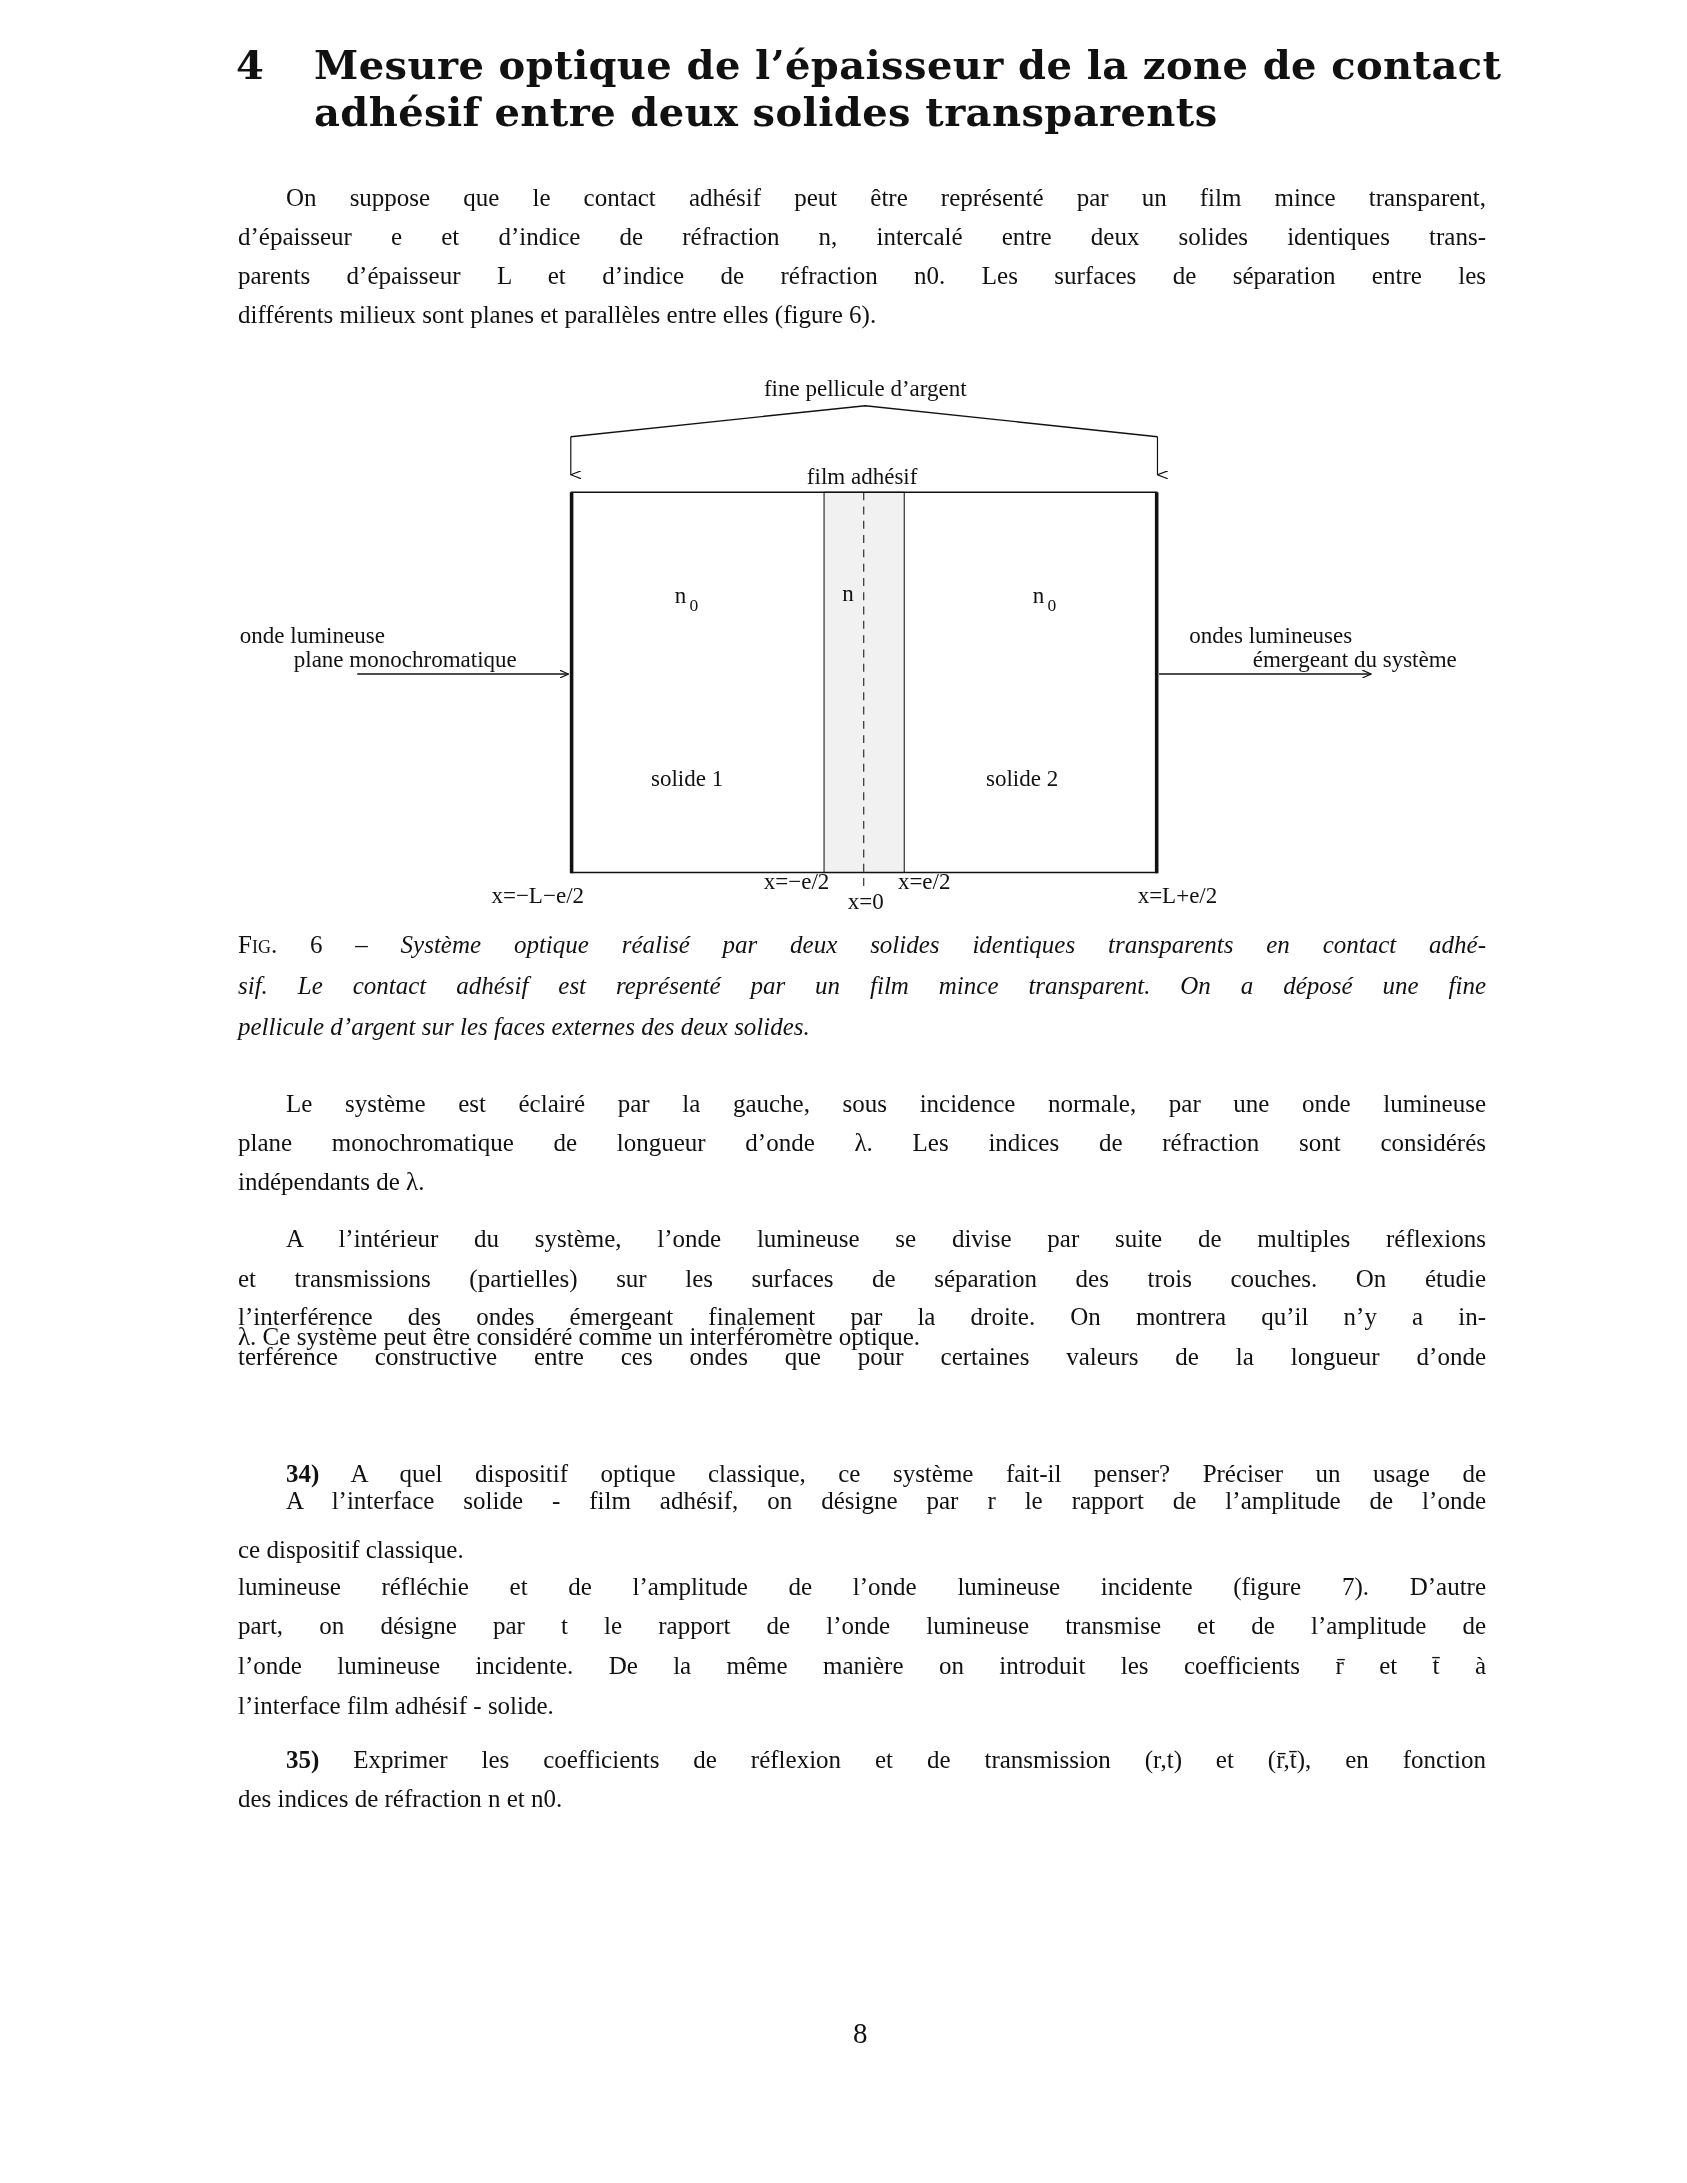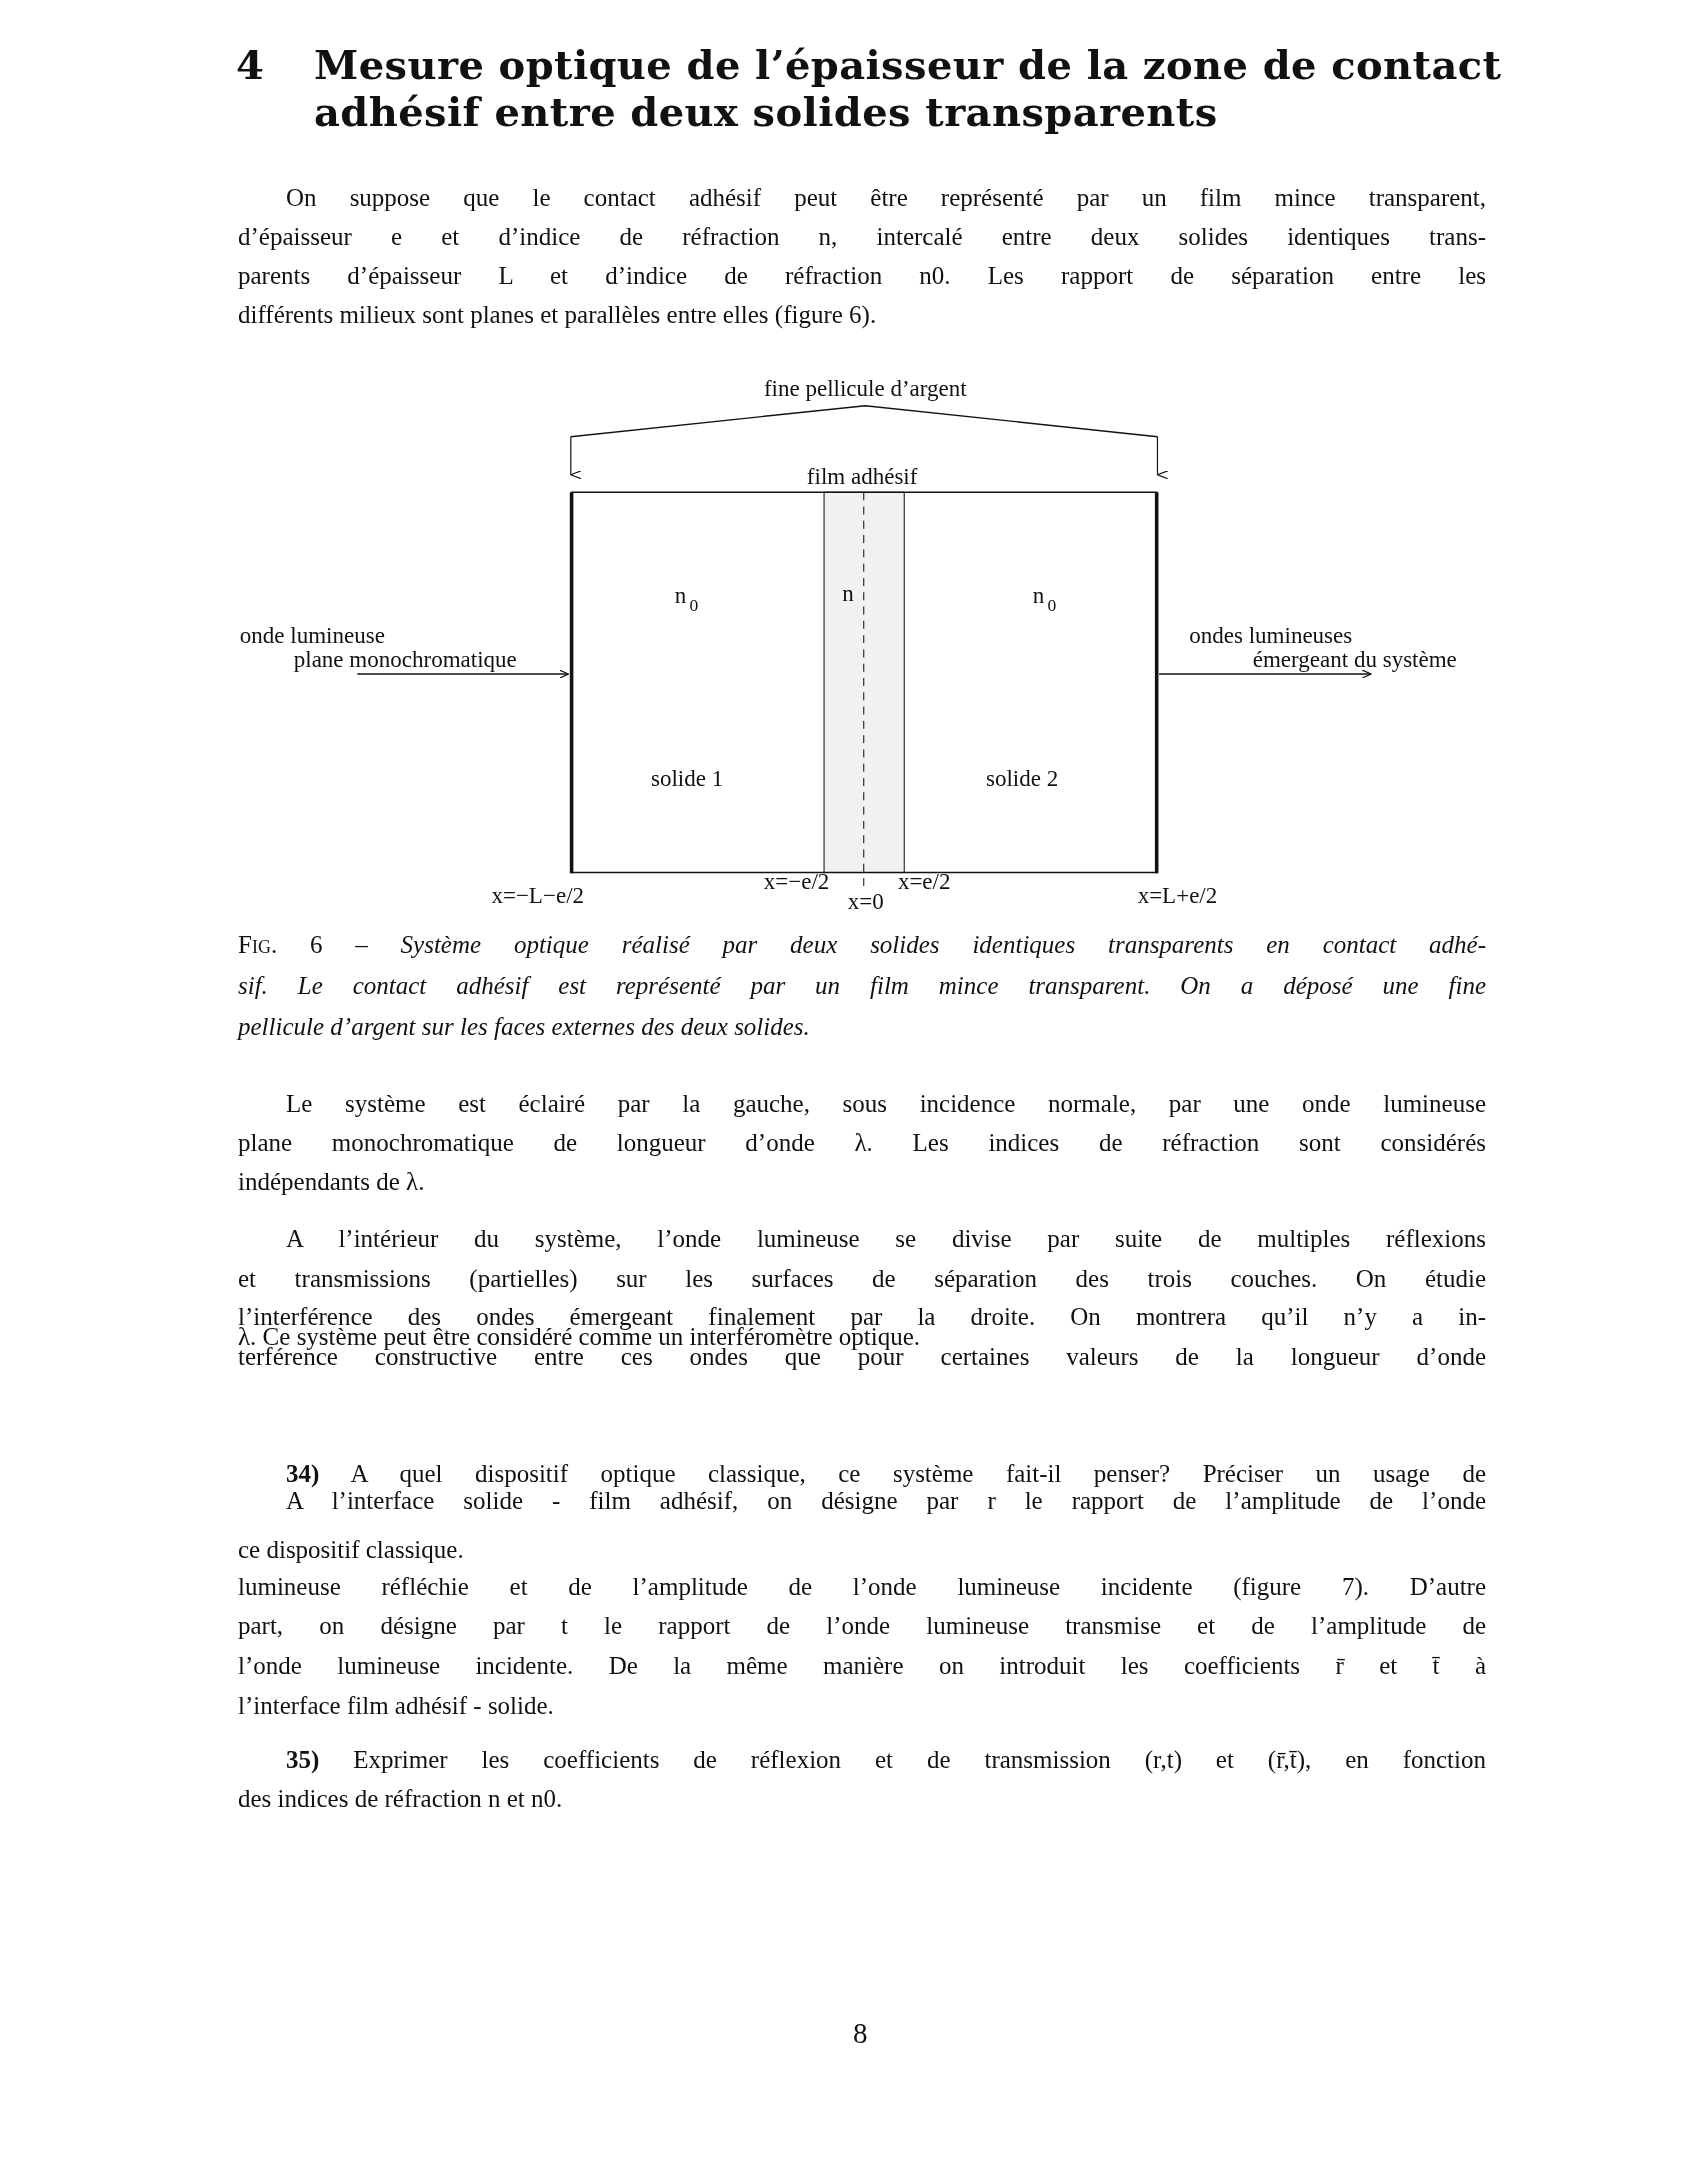--- a/index.html
+++ b/index.html
@@ -18,21 +18,21 @@
 </head>
 <body>
 
 <div class="title-num" style="top:41px;">4</div>
 <div class="title" style="left:314px; top:41px;">Mesure optique de l’épaisseur de la zone de contact</div>
 <div class="title" style="left:314px; top:88px;">adhésif entre deux solides transparents</div>
 
 <div>
   <div class="line indent" style="top:185px;">On suppose que le contact adhésif peut être représenté par un film mince transparent,</div>
   <div class="line" style="top:224px;font-family:Liberation Serif, serif;">d’épaisseur e et d’indice de réfraction n, intercalé entre deux solides identiques trans-</div>
-  <div class="line" style="top:263px;">parents d’épaisseur L et d’indice de réfraction n0. Les rapport de séparation entre les</div>
+  <div class="line" style="top:263px;">parents d’épaisseur L et d’indice de réfraction n0. Les surfaces de séparation entre les</div>
   <div class="line last" style="top:302px;">différents milieux sont planes et parallèles entre elles (figure 6).</div>
 </div>
 
 <svg style="position:absolute; left:0; top:0;" width="1687" height="921" viewBox="0 0 2125 1160">
   <defs>
     <marker id="arrowOpen" viewBox="0 0 12 10" refX="11" refY="5" markerWidth="12" markerHeight="10" orient="auto" markerUnits="userSpaceOnUse">
       <path d="M0,0 L11,5 L0,10" fill="none" stroke="#111" stroke-width="1.5"></path>
     </marker>
     <marker id="arrowDown" viewBox="0 0 10 14" refX="5" refY="13" markerWidth="10" markerHeight="14" orient="auto-start-reverse" markerUnits="userSpaceOnUse">
       <path d="M0,0 L5,13 L10,0" fill="none" stroke="#111" stroke-width="1.5"></path>

